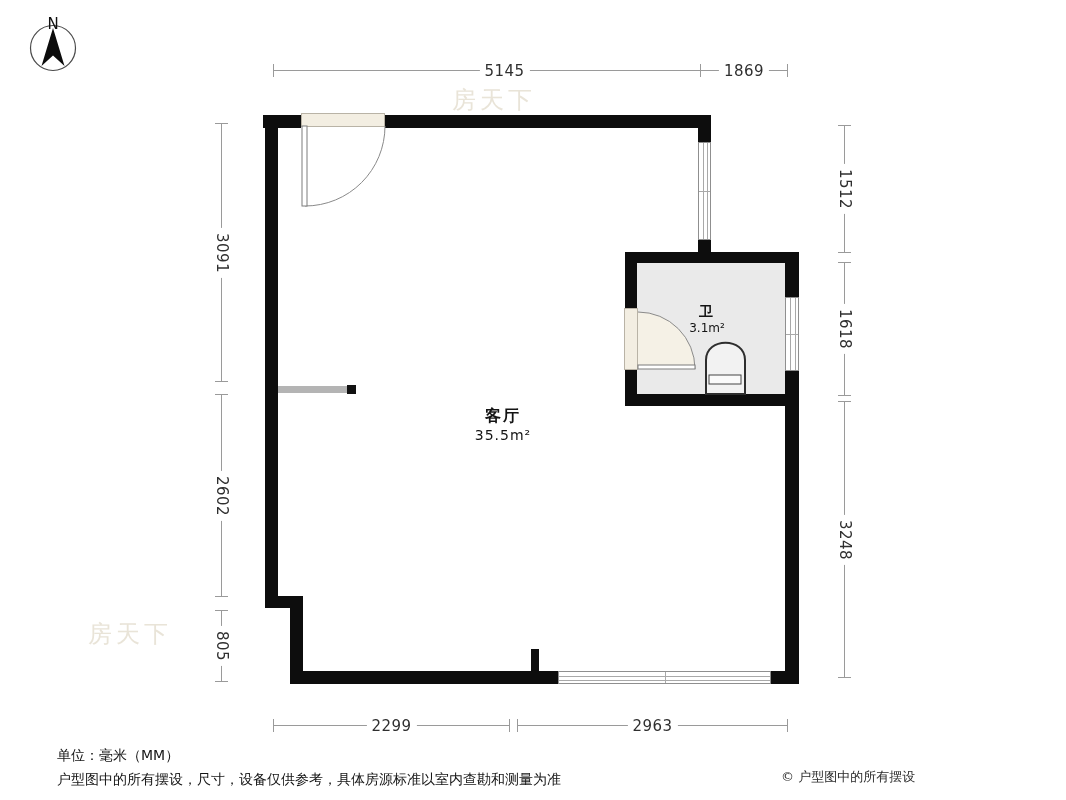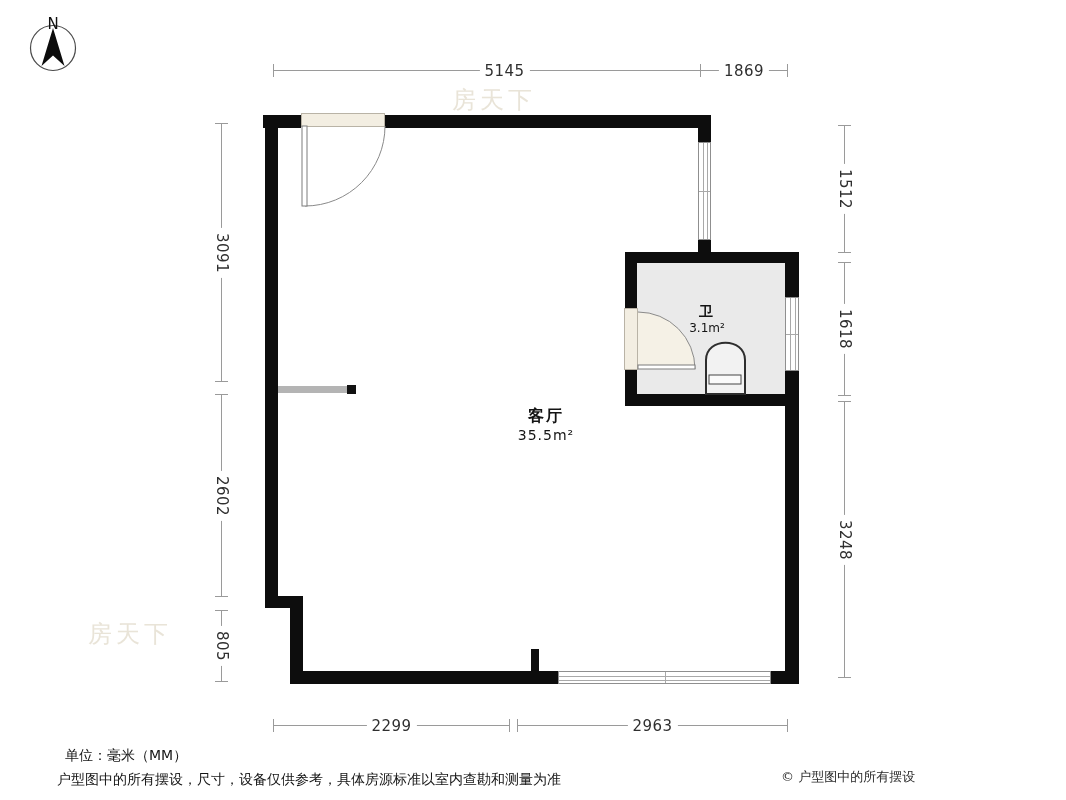--- a/index.html
+++ b/index.html
@@ -173,26 +173,26 @@
       <div class="t2"></div>
     <span class="dimlabel">1618</span>
   </div>
   <div class="vseg" style="left:838px;top:401px;height:277px;">
     <div class="line"></div>
       <div class="t1"></div>
       <div class="t2"></div>
     <span class="dimlabel">3248</span>
   </div>
 
-  <div class="roomlabel living" style="left:503px;top:406px;margin-left:43px;">
+  <div class="roomlabel living" style="left:503px;top:406px;">
     <div class="rname">客厅</div>
     <div class="rarea">35.5m²</div>
   </div>
   <div class="roomlabel bath" style="left:707px;top:303px;">
     <div class="rname">卫</div>
     <div class="rarea">3.1m²</div>
   </div>
 
-  <div class="foot" style="left:65px;top:747px;">单位：毫米（MM）</div>
+  <div class="foot" style="left:57px;top:747px;">单位：毫米（MM）</div>
   <div class="foot" style="left:57px;top:771px;">户型图中的所有摆设，尺寸，设备仅供参考，具体房源标准以室内查勘和测量为准</div>
   <div class="copyright" style="left:781px;top:768px;">© 户型图中的所有摆设</div>
 
 </div>
 
 </body></html>

